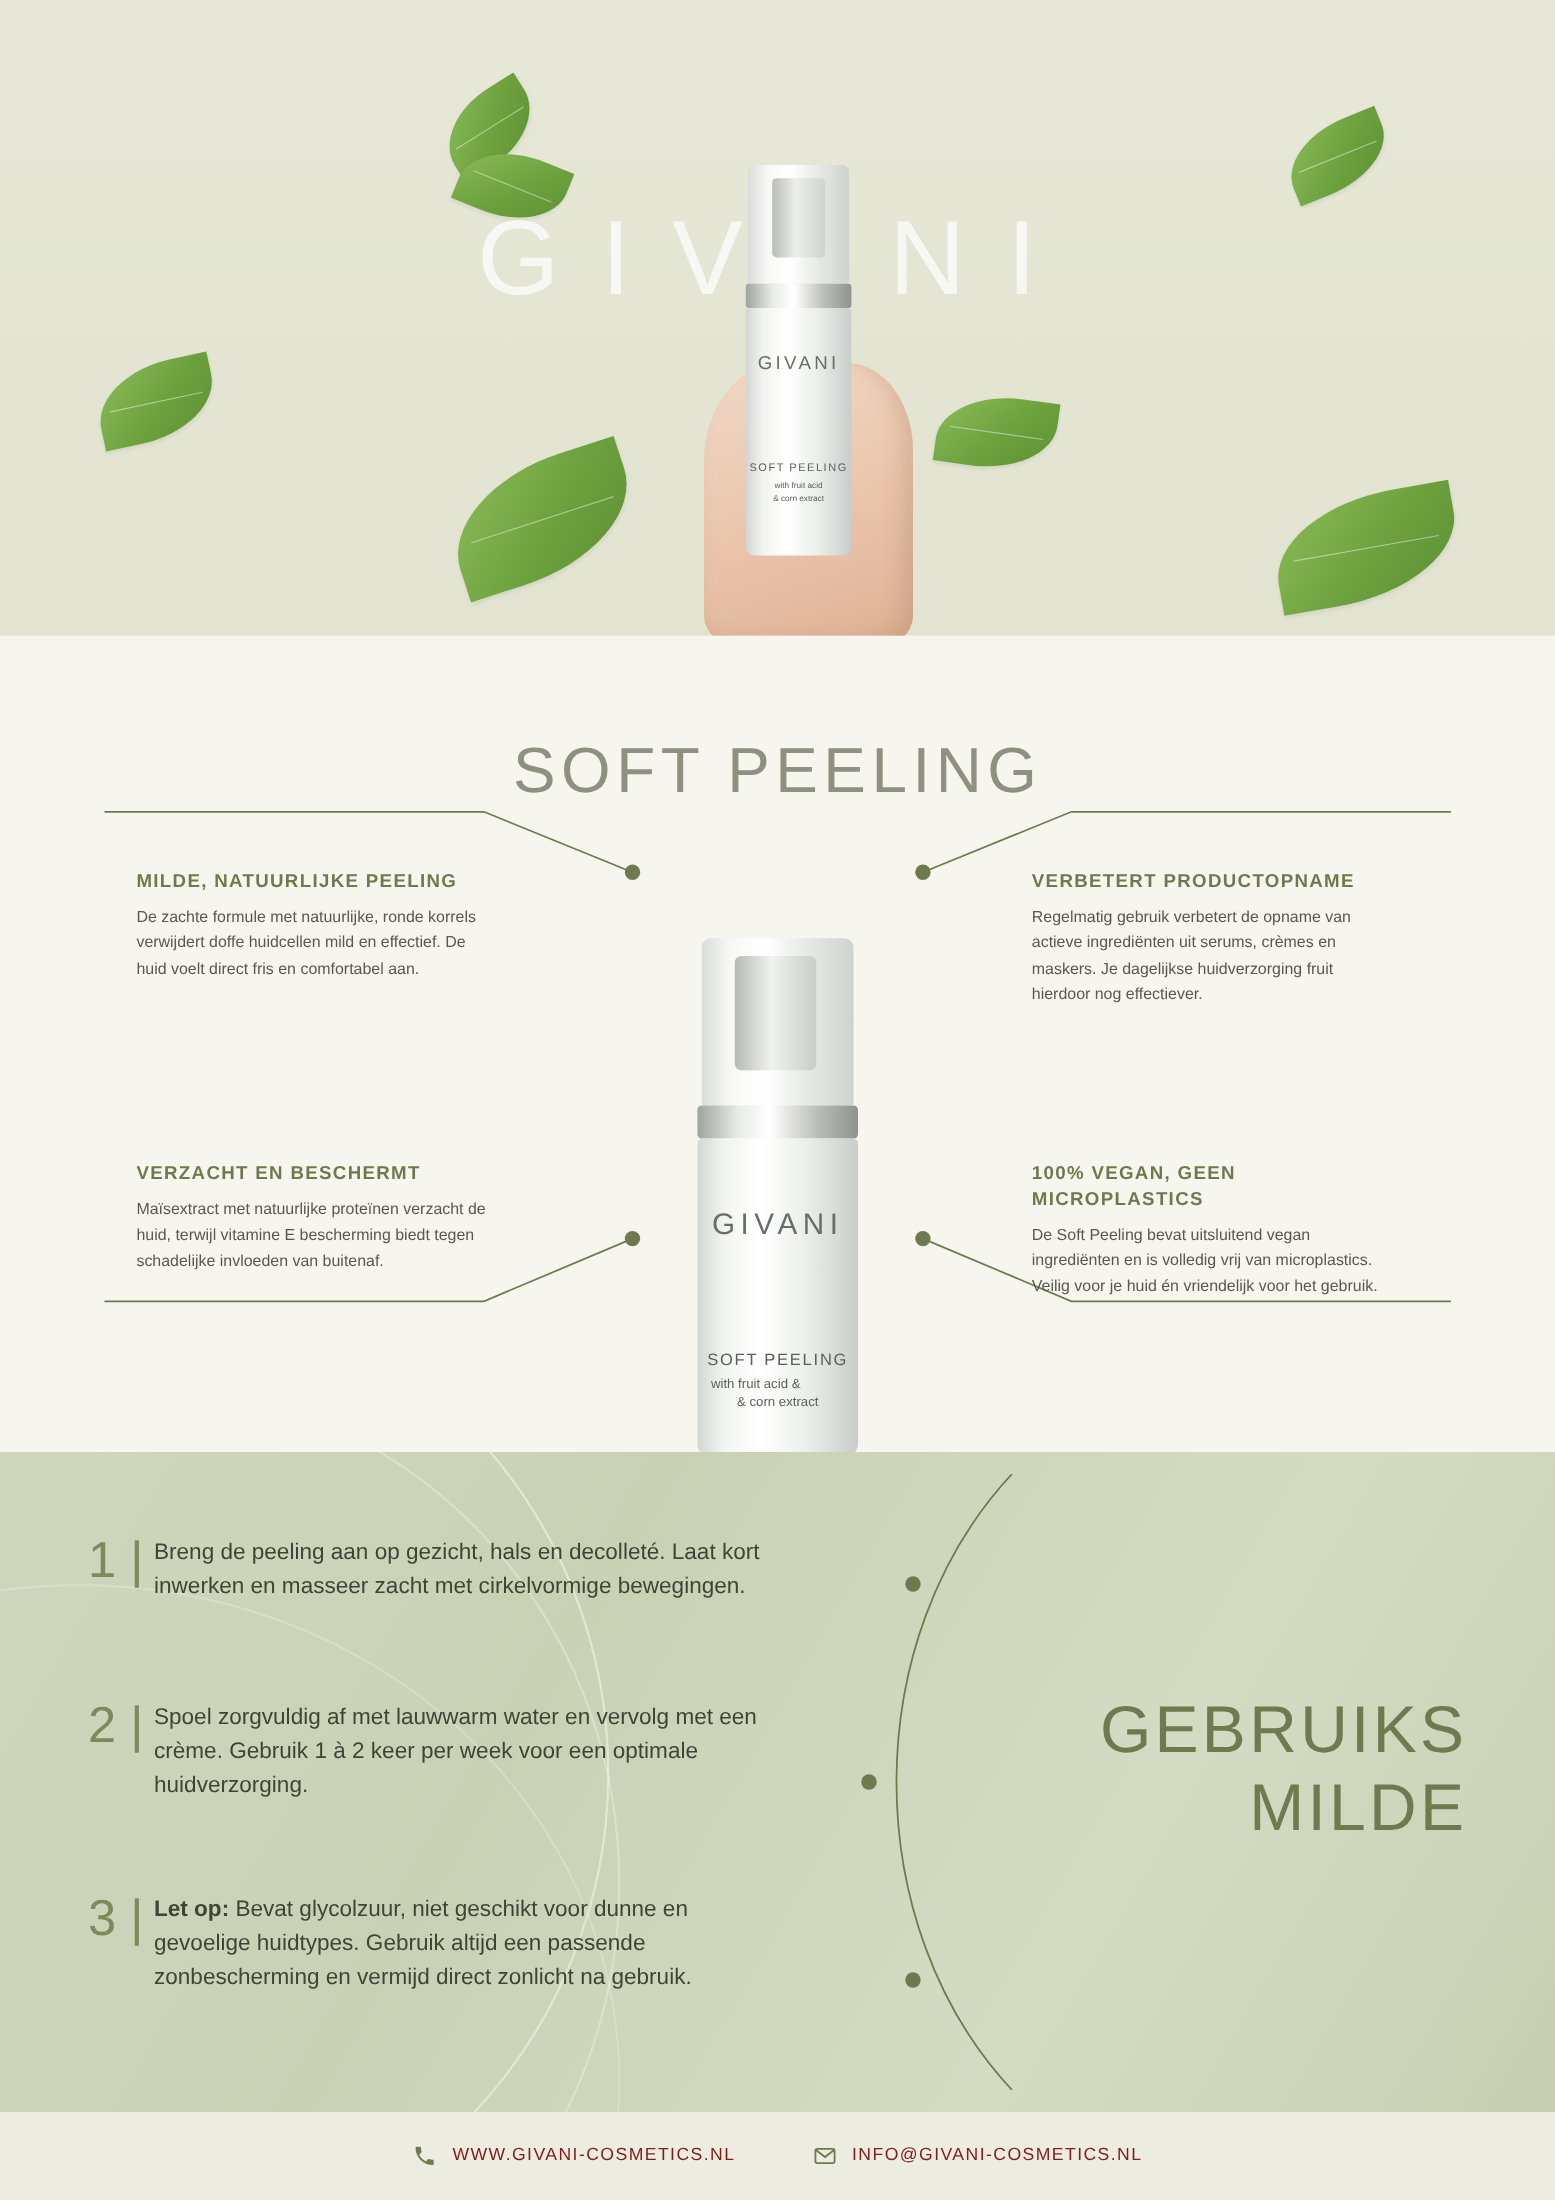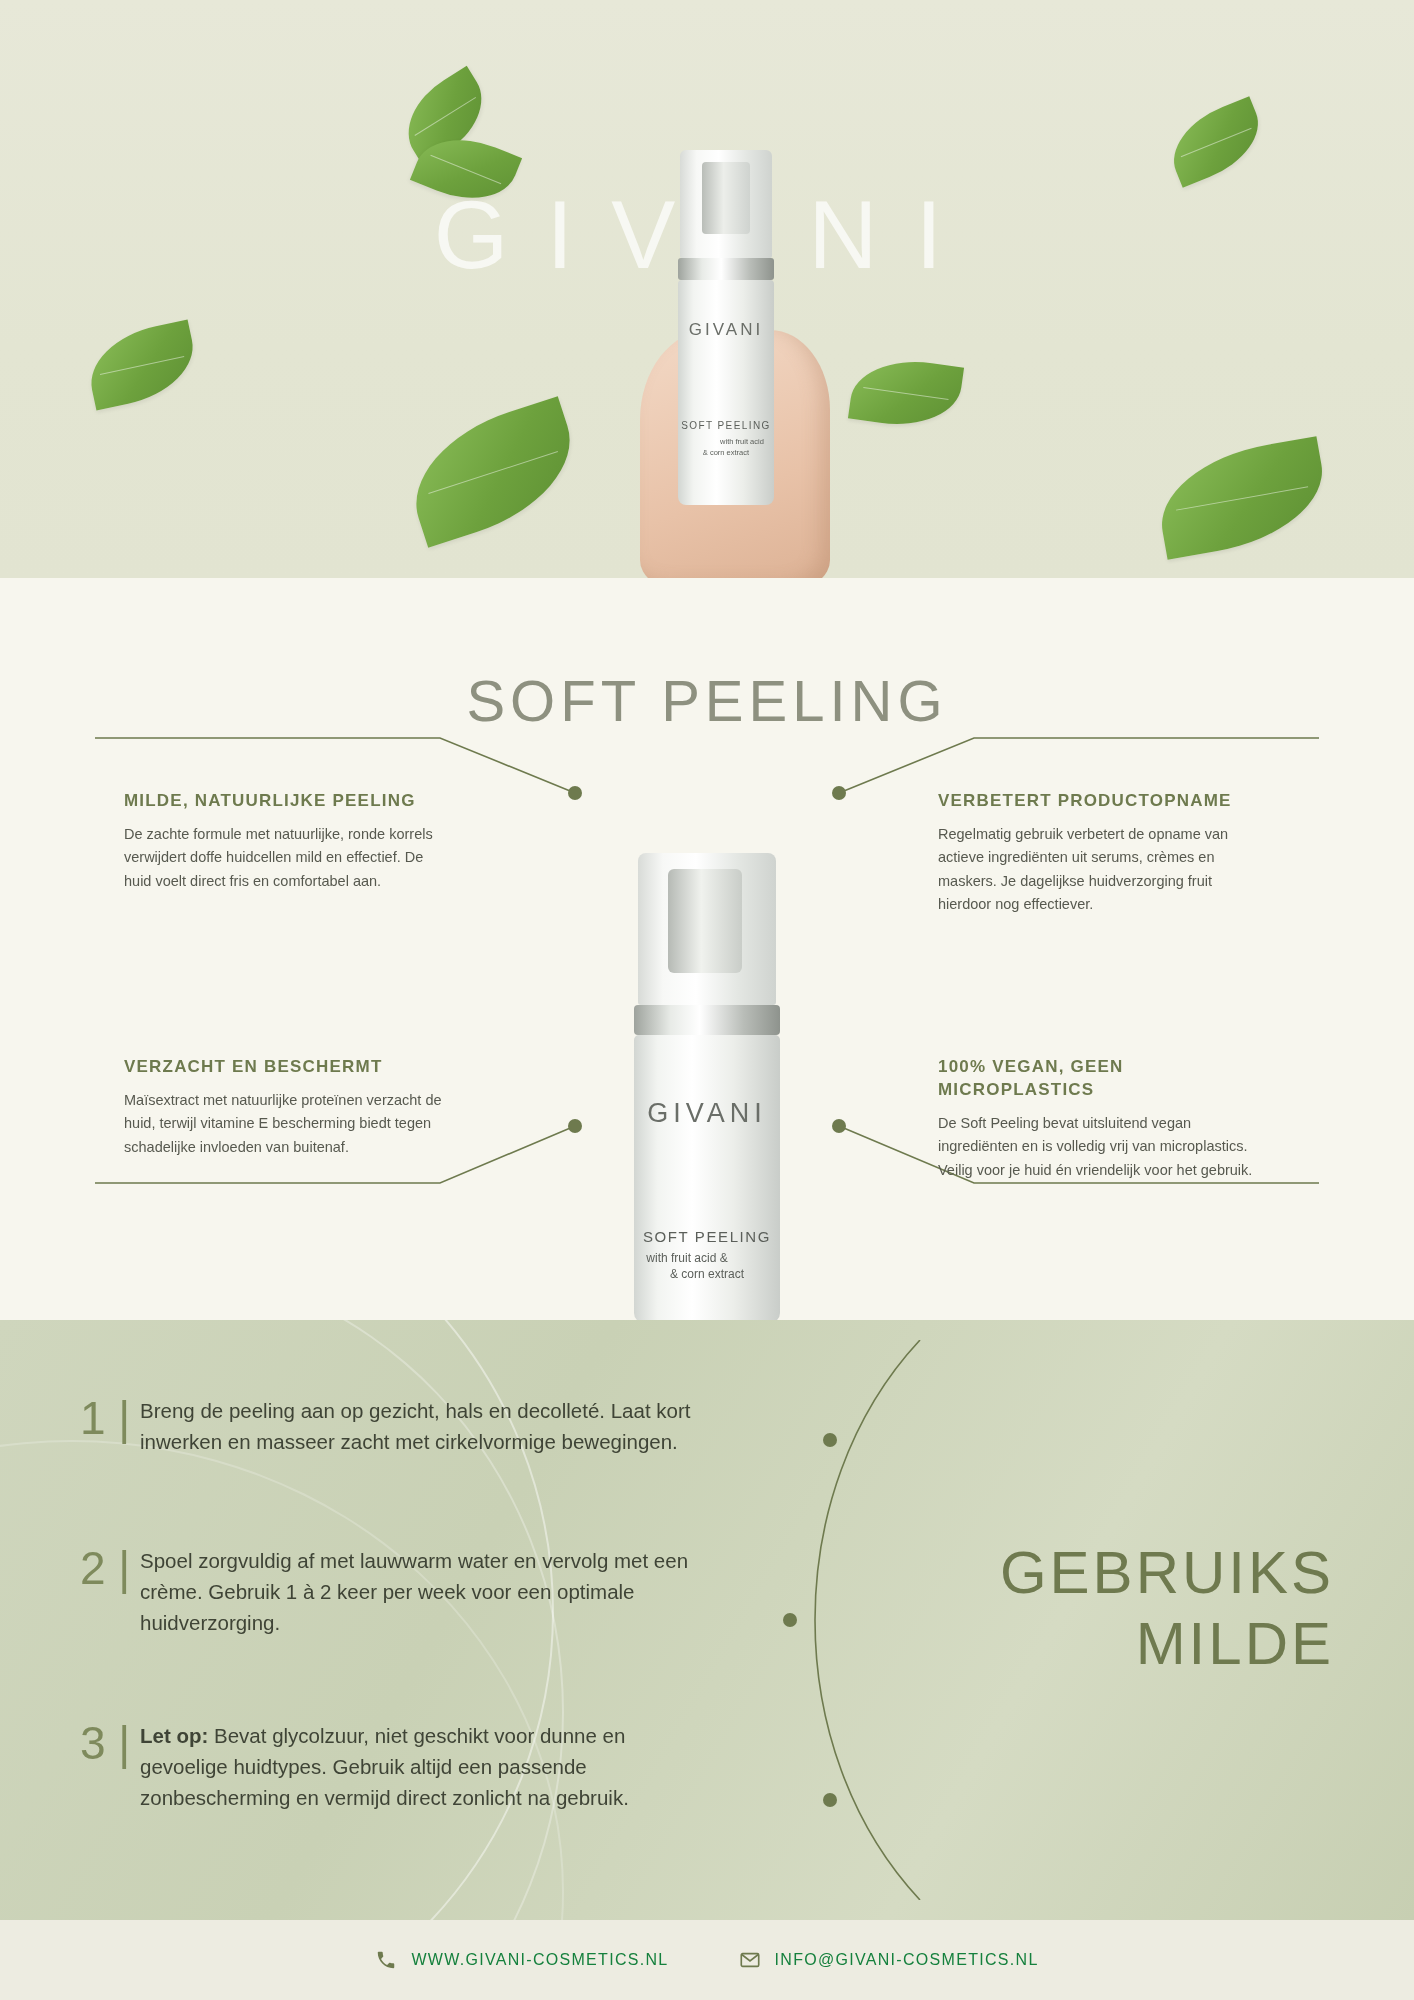--- a/index.html
+++ b/index.html
@@ -59,21 +59,21 @@
   .b-txt{position:absolute;text-align:center;color:#5b5f5a;}
 
   
   #heroBottle{left:662px;top:150px;width:128px;height:355px;}
   #heroBottle .b-cap{left:18px;top:0;width:92px;height:108px;border-radius:6px 6px 2px 2px;}
   #heroBottle .b-nozzle{position:absolute;left:40px;top:12px;width:48px;height:72px;background:linear-gradient(90deg,#b9bdb8,#eceeea 45%,#cfd3cf);border-radius:4px;}
   #heroBottle .b-collar{left:16px;top:108px;width:96px;height:22px;border-radius:3px;}
   #heroBottle .b-body{left:16px;top:130px;width:96px;height:225px;border-radius:4px 4px 8px 8px;}
   #heroBottle .b-logo{position:absolute;left:16px;top:170px;width:96px;text-align:center;font-size:17px;letter-spacing:3px;color:#6a6e68;}
   #heroBottle .t1{left:16px;top:270px;width:96px;font-size:10px;letter-spacing:1.4px;}
-  #heroBottle .t2{left:16px;top:287px;width:96px;font-size:7.5px;padding-left:16px;}
+  #heroBottle .t2{left:16px;top:287px;width:96px;font-size:7.5px;}
   #heroBottle .t3{left:16px;top:298px;width:96px;font-size:7.5px;}
 
   
   .mid{position:absolute;left:0;top:578px;width:1414px;height:742px;background:#f7f6ee;}
   .mid-title{
     position:absolute;left:0;right:0;top:50px;text-align:center;
     font-size:58px;letter-spacing:5px;color:#8e9180;font-weight:400;
   }
 
   
@@ -116,21 +116,21 @@
   .st3{left:80px;top:400px;}
 
   .usage-title{position:absolute;right:80px;top:218px;text-align:right;
     font-size:60px;line-height:1.18;letter-spacing:3px;color:#6f7a4f;font-weight:400;}
 
   .arc{position:absolute;left:760px;top:20px;width:660px;height:560px;}
 
   
   .footer{position:absolute;left:0;top:1920px;width:1414px;height:80px;background:#edece1;
     display:flex;align-items:center;justify-content:center;gap:70px;}
-  .fitem{display:flex;align-items:center;gap:14px;font-size:16px;letter-spacing:1.3px;color:#15803d;}
+  .fitem{display:flex;align-items:center;gap:14px;font-size:16px;letter-spacing:1.3px;color:#7f1d1d;}
   .ficon{width:22px;height:22px;display:inline-block;color:#6e7a4e;}
 </style>
 </head>
 <body>
 
 <div class="page">
 
   <section class="hero">
     <div class="leaf lf1"></div>
     <div class="leaf lf2"></div>

